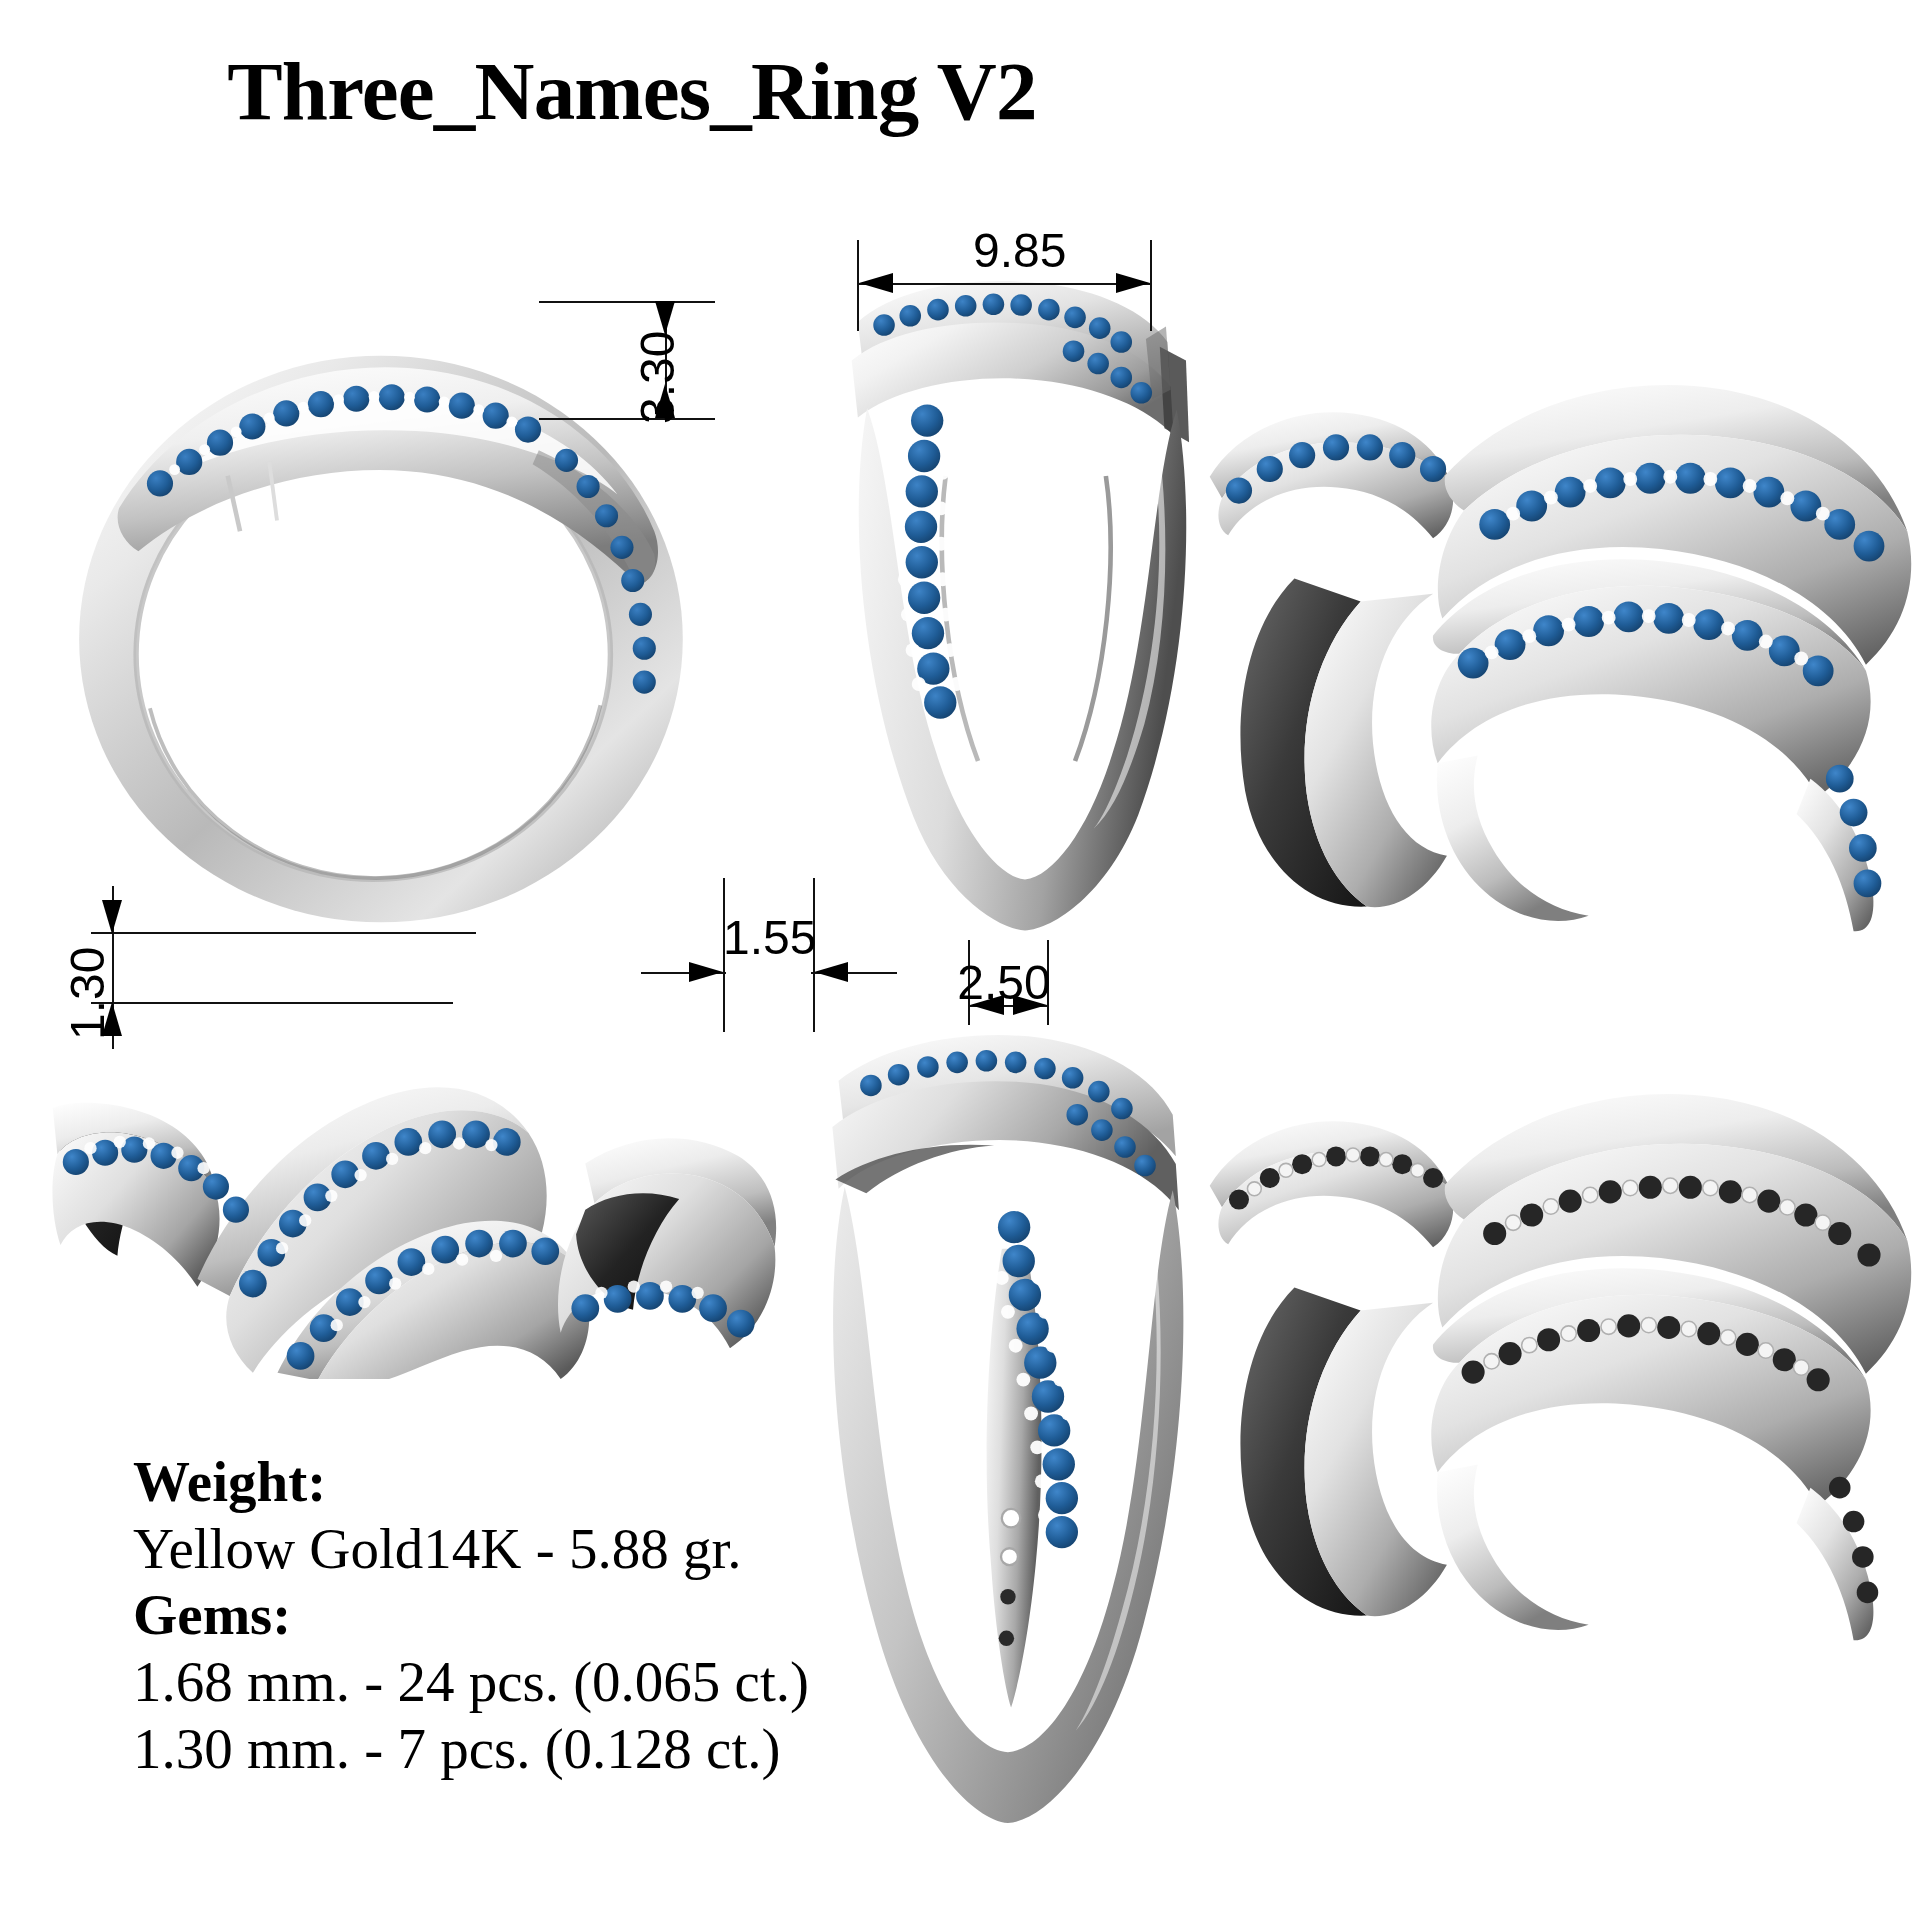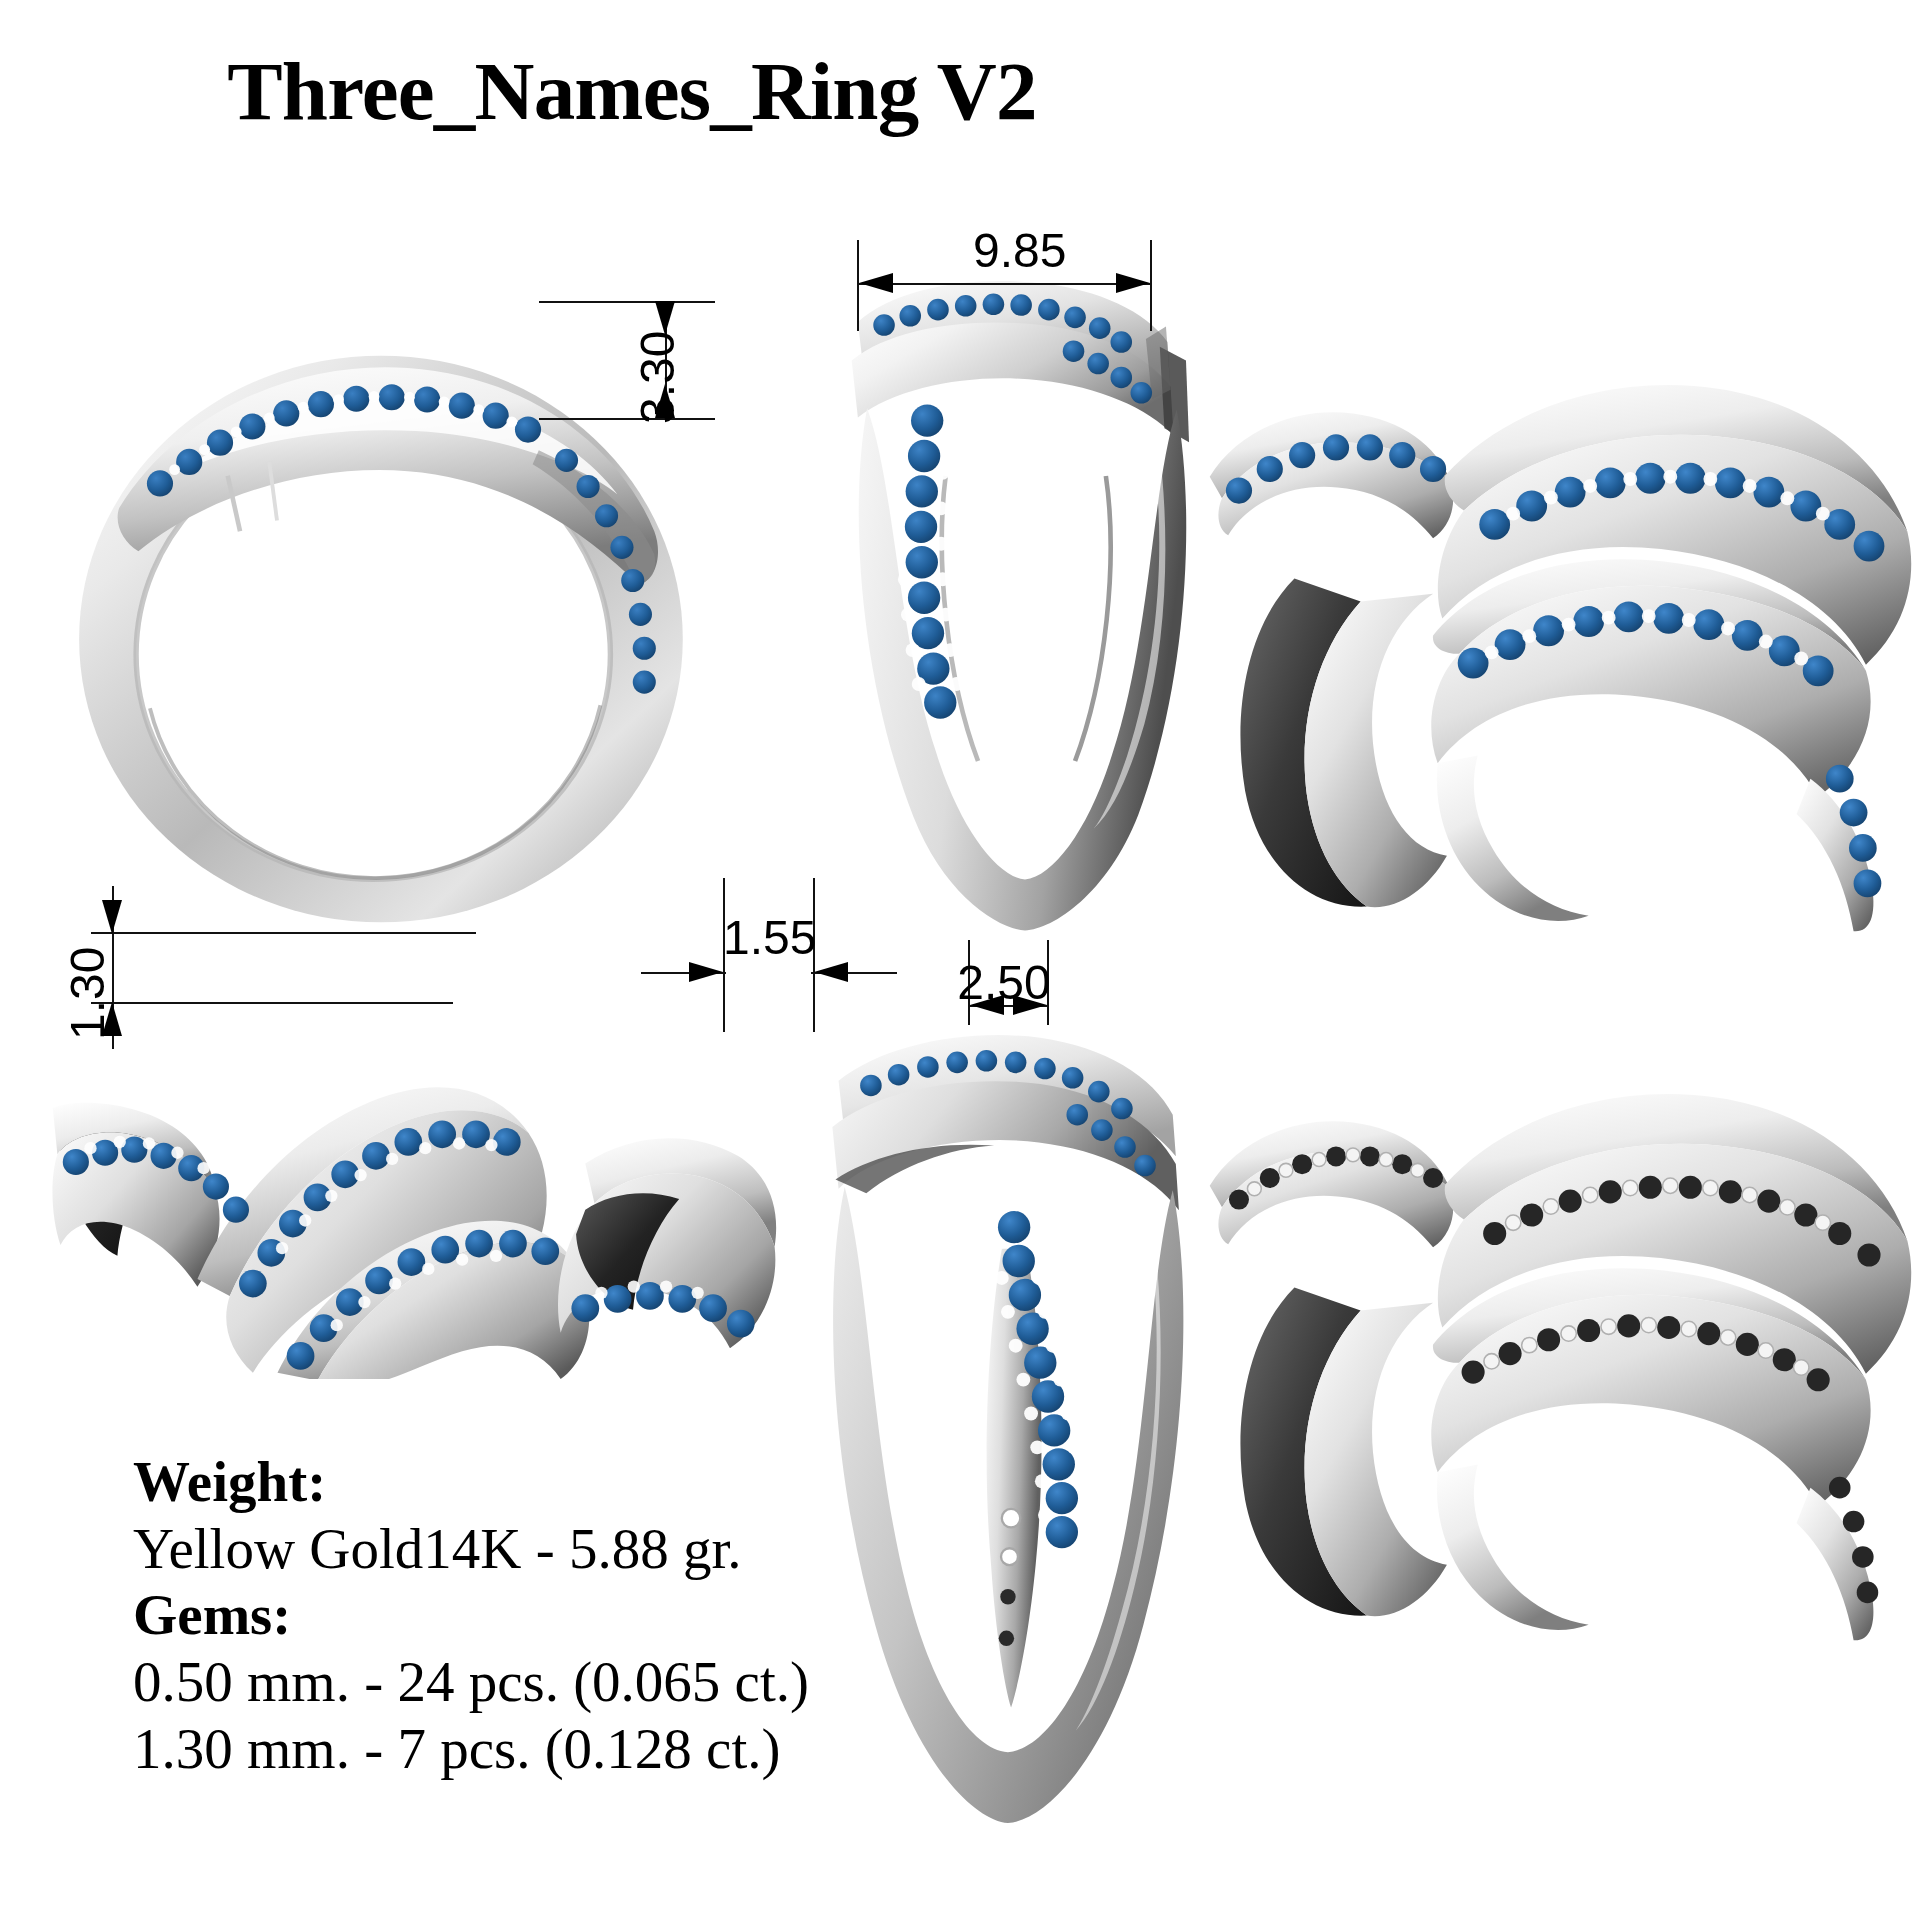--- a/index.html
+++ b/index.html
@@ -760,19 +760,19 @@
   <div class="row">
     <b>Weight:</b>
   </div>
   <div class="row">
     <span>Yellow Gold14K - 5.88 gr.</span>
   </div>
   <div class="row">
     <b>Gems:</b>
   </div>
   <div class="row">
-    <span>0.50 mm. - 24 pcs. (0.065 ct.)</span>
+    <span>1.68 mm. - 24 pcs. (0.065 ct.)</span>
   </div>
   <div class="row">
     <span>1.30 mm. - 7 pcs. (0.128 ct.)</span>
   </div>
 </div>
 
 
 </body></html>

